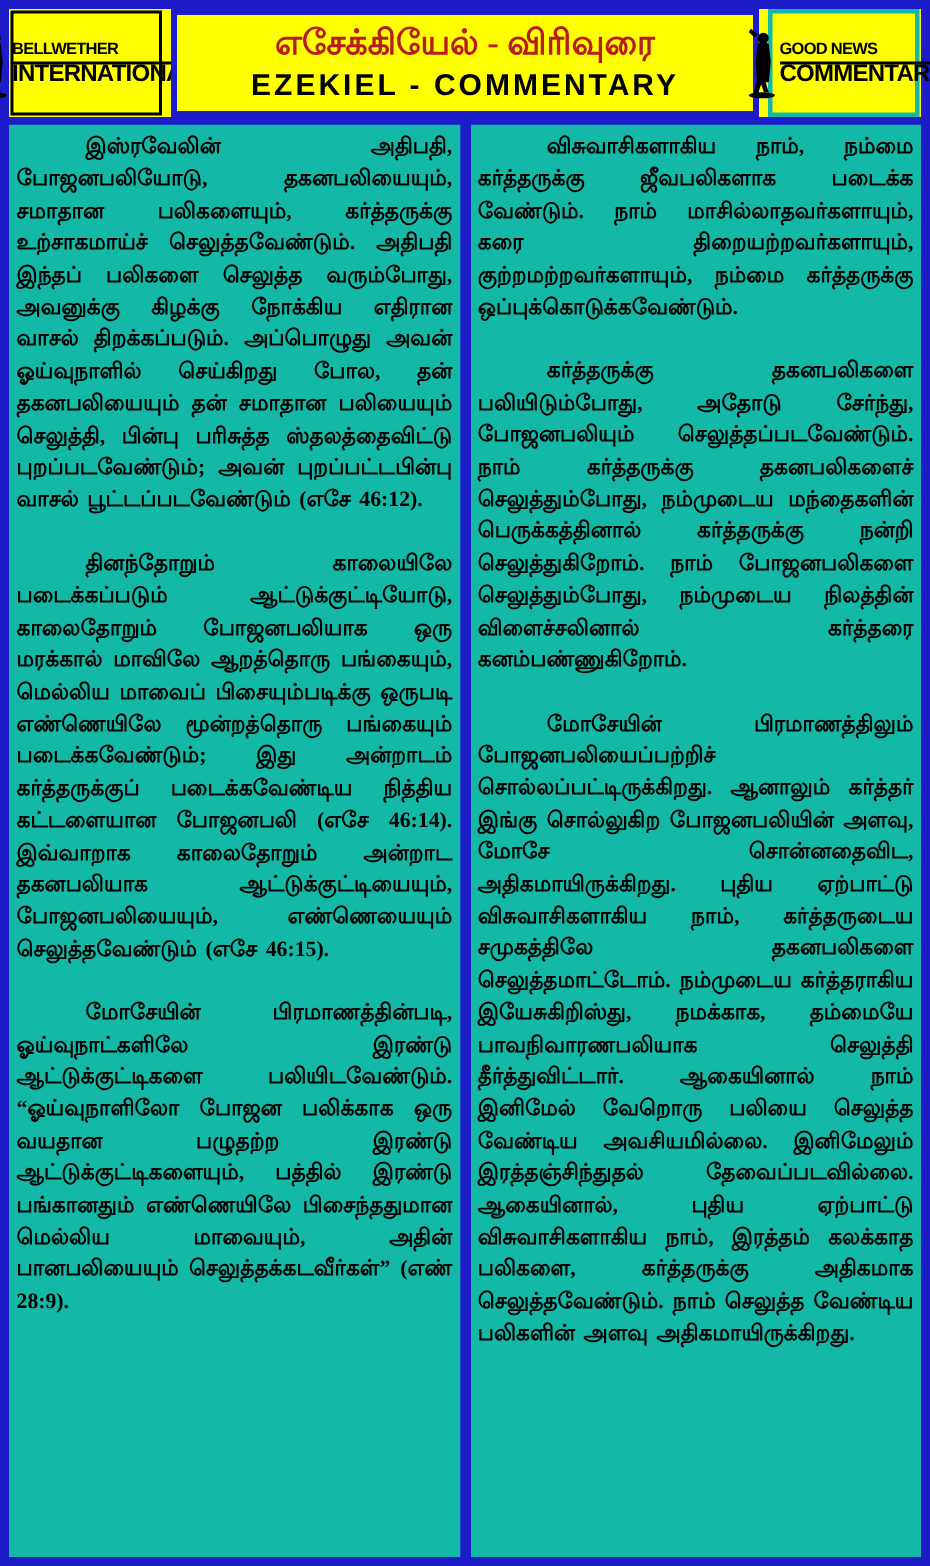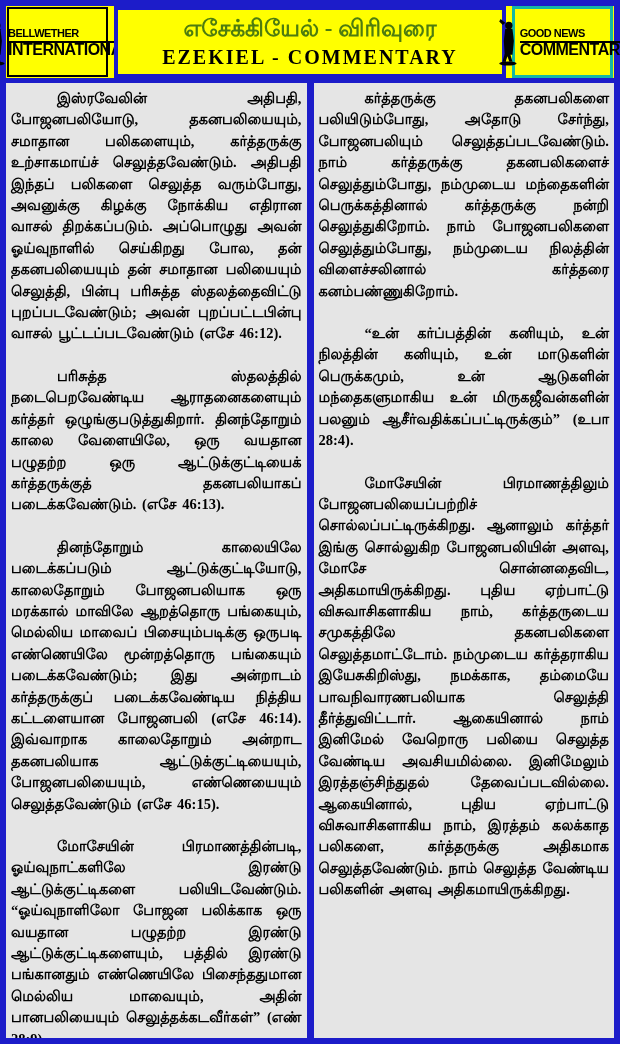--- a/index.html
+++ b/index.html
@@ -28,23 +28,23 @@
   .logo-box.left-logo { border: 2px solid #000000; margin: 1px 0 1px 1px; }
   .logo-box.right-logo { border: 3px solid #14b8a6; margin: 0 1px 0 0; }
   .title-box {
     flex: 1;
     border: 4px solid #1c1cc9;
     margin: 0 6px;
     background: #ffff00;
     display: flex; flex-direction: column; align-items: center; justify-content: center;
     gap: 2px;
   }
-  .title-ta { font-weight: bold; font-size: 23px; line-height: 28px; color: #4d7c0f; }
+  .title-ta { font-weight: bold; font-size: 23px; line-height: 28px; color: #b91c1c; }
   .title-en {
-    font-family: Liberation Serif, serif;
+    font-family: Liberation Sans, sans-serif;
     font-weight: bold; font-size: 20px; line-height: 24px;
     letter-spacing: 2px; color: #000;
   }
   .crier-icon svg { width: 22px; height: 50px; display: block; fill: #000; }
   .logo-text { display: flex; flex-direction: column; }
   .logo-line1 {
     font-family: "Liberation Sans", sans-serif;
     font-weight: bold; font-size: 11px; line-height: 13px;
     color: #000; border-bottom: 2px solid #000; padding-bottom: 1px;
     letter-spacing: -0.5px; white-space: nowrap;
@@ -54,21 +54,21 @@
     font-weight: bold; font-size: 16px; line-height: 14px;
     color: #000; letter-spacing: -0.5px; white-space: nowrap;
   }
 
   
   .header-sep { flex: none; height: 5px; background: #1c1cc9; }
 
   
   .body-row { flex: 1; display: flex; align-items: stretch; overflow: hidden; }
   .text-col {
-    flex: 1; background: #e5e5e5;
+    flex: 1; background: #14b8a6;
     padding: 5px 5px 4px 5px;
     overflow: hidden;
     color: #000;
   }
   .col-divider { flex: none; width: 7px; background: #1c1cc9; }
 
   .text-col p {
     font-weight: bold;
     font-size: 14.5px;
     line-height: 21.4px;
@@ -124,29 +124,28 @@
     </div>
 
   </div>
 
   <div class="header-sep"></div>
 
   <div class="body-row">
 
     <div class="text-col">
       <p>இஸ்ரவேலின் அதிபதி, போஜனபலியோடு, தகனபலியையும், சமாதான பலிகளையும், கர்த்தருக்கு உற்சாகமாய்ச் செலுத்தவேண்டும். அதிபதி இந்தப் பலிகளை செலுத்த வரும்போது, அவனுக்கு கிழக்கு நோக்கிய எதிரான வாசல் திறக்கப்படும். அப்பொழுது அவன் ஓய்வுநாளில் செய்கிறது போல, தன் தகனபலியையும் தன் சமாதான பலியையும் செலுத்தி, பின்பு பரிசுத்த ஸ்தலத்தைவிட்டு புறப்படவேண்டும்; அவன் புறப்பட்டபின்பு வாசல் பூட்டப்படவேண்டும் (எசே 46:12).</p>
-      <p>பரிசுத்த ஸ்தலத்தில் நடைபெறவேண்டிய ஆராதனைகளையும் கர்த்தர் ஒழுங்குபடுத்துகிறார். தினந்தோறும் காலை வேளையிலே, ஒரு வயதான பழுதற்ற ஒரு ஆட்டுக்குட்டியைக் கர்த்தருக்குத் தகனபலியாகப் படைக்கவேண்டும். (எசே 46:13).</p>
       <p>தினந்தோறும் காலையிலே படைக்கப்படும் ஆட்டுக்குட்டியோடு, காலைதோறும் போஜனபலியாக ஒரு மரக்கால் மாவிலே ஆறத்தொரு பங்கையும், மெல்லிய மாவைப் பிசையும்படிக்கு ஒருபடி எண்ணெயிலே மூன்றத்தொரு பங்கையும் படைக்கவேண்டும்; இது அன்றாடம் கர்த்தருக்குப் படைக்கவேண்டிய நித்திய கட்டளையான போஜனபலி (எசே 46:14). இவ்வாறாக காலைதோறும் அன்றாட தகனபலியாக ஆட்டுக்குட்டியையும், போஜனபலியையும், எண்ணெயையும் செலுத்தவேண்டும் (எசே 46:15).</p>
       <p>மோசேயின் பிரமாணத்தின்படி, ஓய்வுநாட்களிலே இரண்டு ஆட்டுக்குட்டிகளை பலியிடவேண்டும். “ஓய்வுநாளிலோ போஜன பலிக்காக ஒரு வயதான பழுதற்ற இரண்டு ஆட்டுக்குட்டிகளையும், பத்தில் இரண்டு பங்கானதும் எண்ணெயிலே பிசைந்ததுமான மெல்லிய மாவையும், அதின் பானபலியையும் செலுத்தக்கடவீர்கள்” (எண் 28:9).</p>
 
     </div>
 
     <div class="col-divider"></div>
 
     <div class="text-col">
+      <p>விசுவாசிகளாகிய நாம், நம்மை கர்த்தருக்கு ஜீவபலிகளாக படைக்க வேண்டும். நாம் மாசில்லாதவர்களாயும், கரை திறையற்றவர்களாயும், குற்றமற்றவர்களாயும், நம்மை கர்த்தருக்கு ஒப்புக்கொடுக்கவேண்டும்.</p>
       <p>கர்த்தருக்கு தகனபலிகளை பலியிடும்போது, அதோடு சேர்ந்து, போஜனபலியும் செலுத்தப்படவேண்டும். நாம் கர்த்தருக்கு தகனபலிகளைச் செலுத்தும்போது, நம்முடைய மந்தைகளின் பெருக்கத்தினால் கர்த்தருக்கு நன்றி செலுத்துகிறோம். நாம் போஜனபலிகளை செலுத்தும்போது, நம்முடைய நிலத்தின் விளைச்சலினால் கர்த்தரை கனம்பண்ணுகிறோம்.</p>
-      <p>“உன் கர்ப்பத்தின் கனியும், உன் நிலத்தின் கனியும், உன் மாடுகளின் பெருக்கமும், உன் ஆடுகளின் மந்தைகளுமாகிய உன் மிருகஜீவன்களின் பலனும் ஆசீர்வதிக்கப்பட்டிருக்கும்” (உபா 28:4).</p>
       <p>மோசேயின் பிரமாணத்திலும் போஜனபலியைப்பற்றிச் சொல்லப்பட்டிருக்கிறது. ஆனாலும் கர்த்தர் இங்கு சொல்லுகிற போஜனபலியின் அளவு, மோசே சொன்னதைவிட, அதிகமாயிருக்கிறது. புதிய ஏற்பாட்டு விசுவாசிகளாகிய நாம், கர்த்தருடைய சமுகத்திலே தகனபலிகளை செலுத்தமாட்டோம். நம்முடைய கர்த்தராகிய இயேசுகிறிஸ்து, நமக்காக, தம்மையே பாவநிவாரணபலியாக செலுத்தி தீர்த்துவிட்டார். ஆகையினால் நாம் இனிமேல் வேறொரு பலியை செலுத்த வேண்டிய அவசியமில்லை. இனிமேலும் இரத்தஞ்சிந்துதல் தேவைப்படவில்லை. ஆகையினால், புதிய ஏற்பாட்டு விசுவாசிகளாகிய நாம், இரத்தம் கலக்காத பலிகளை, கர்த்தருக்கு அதிகமாக செலுத்தவேண்டும். நாம் செலுத்த வேண்டிய பலிகளின் அளவு அதிகமாயிருக்கிறது.</p>
     </div>
 
   </div>
 
 </div>
 
 </body></html>

